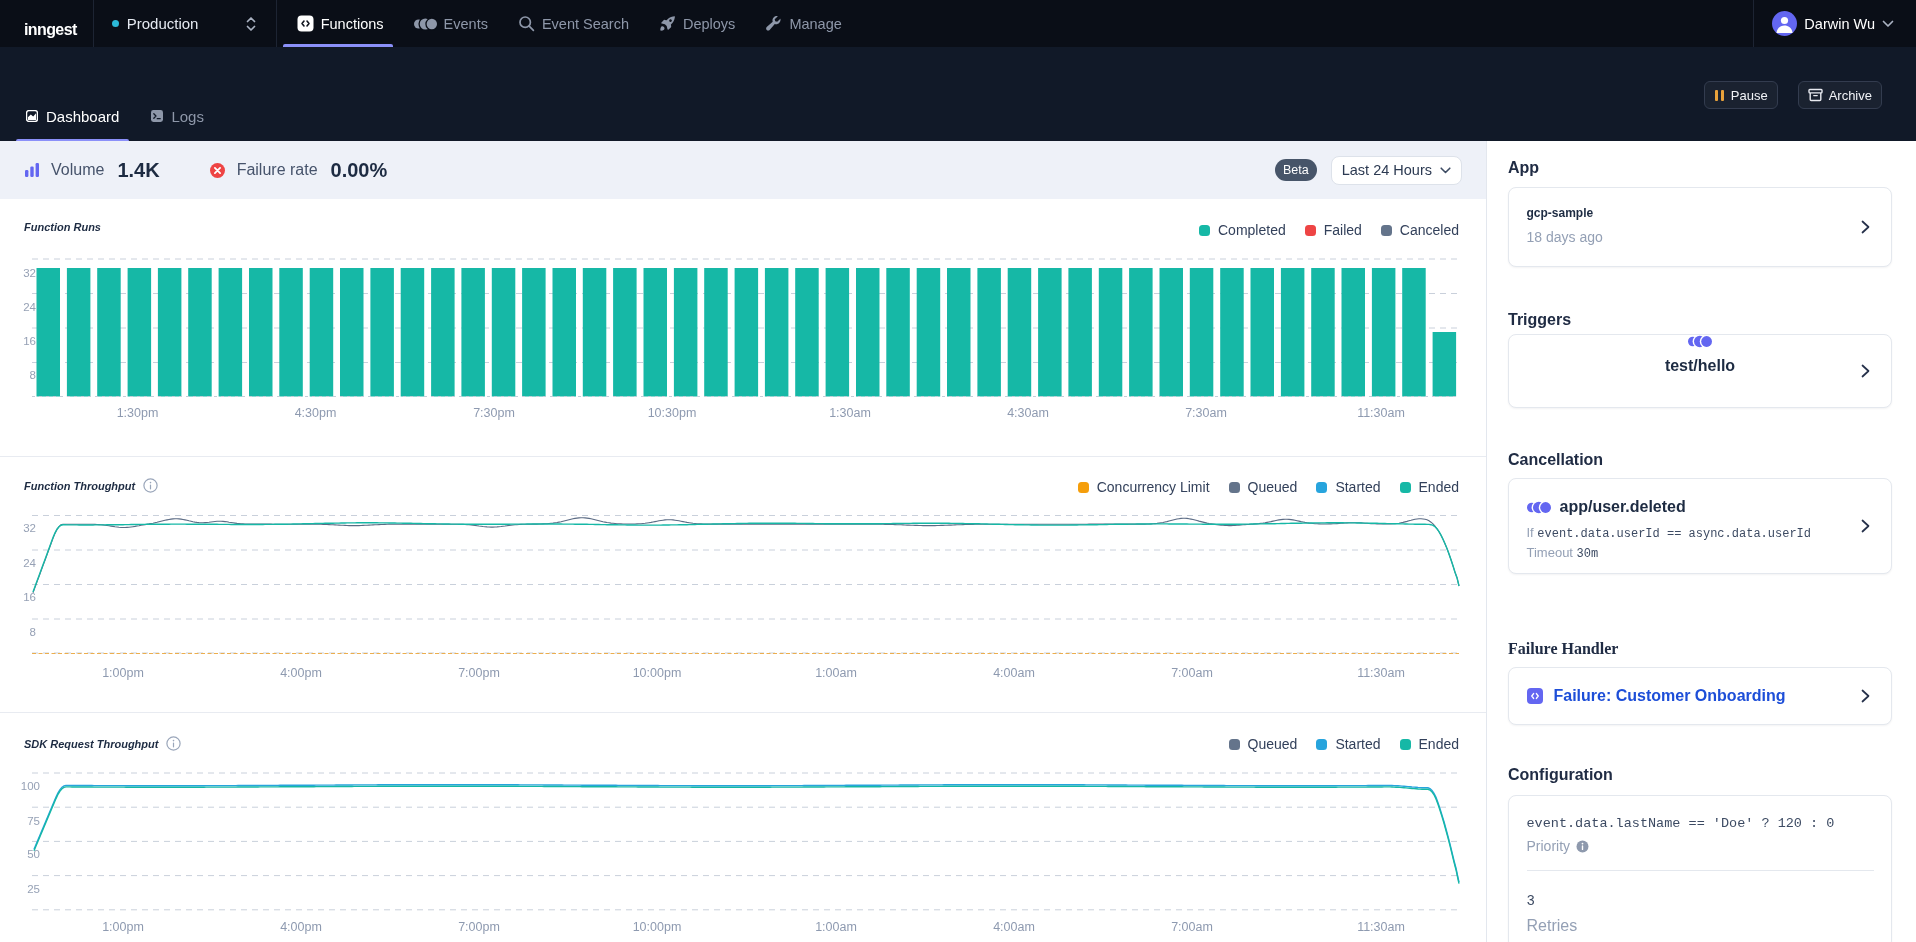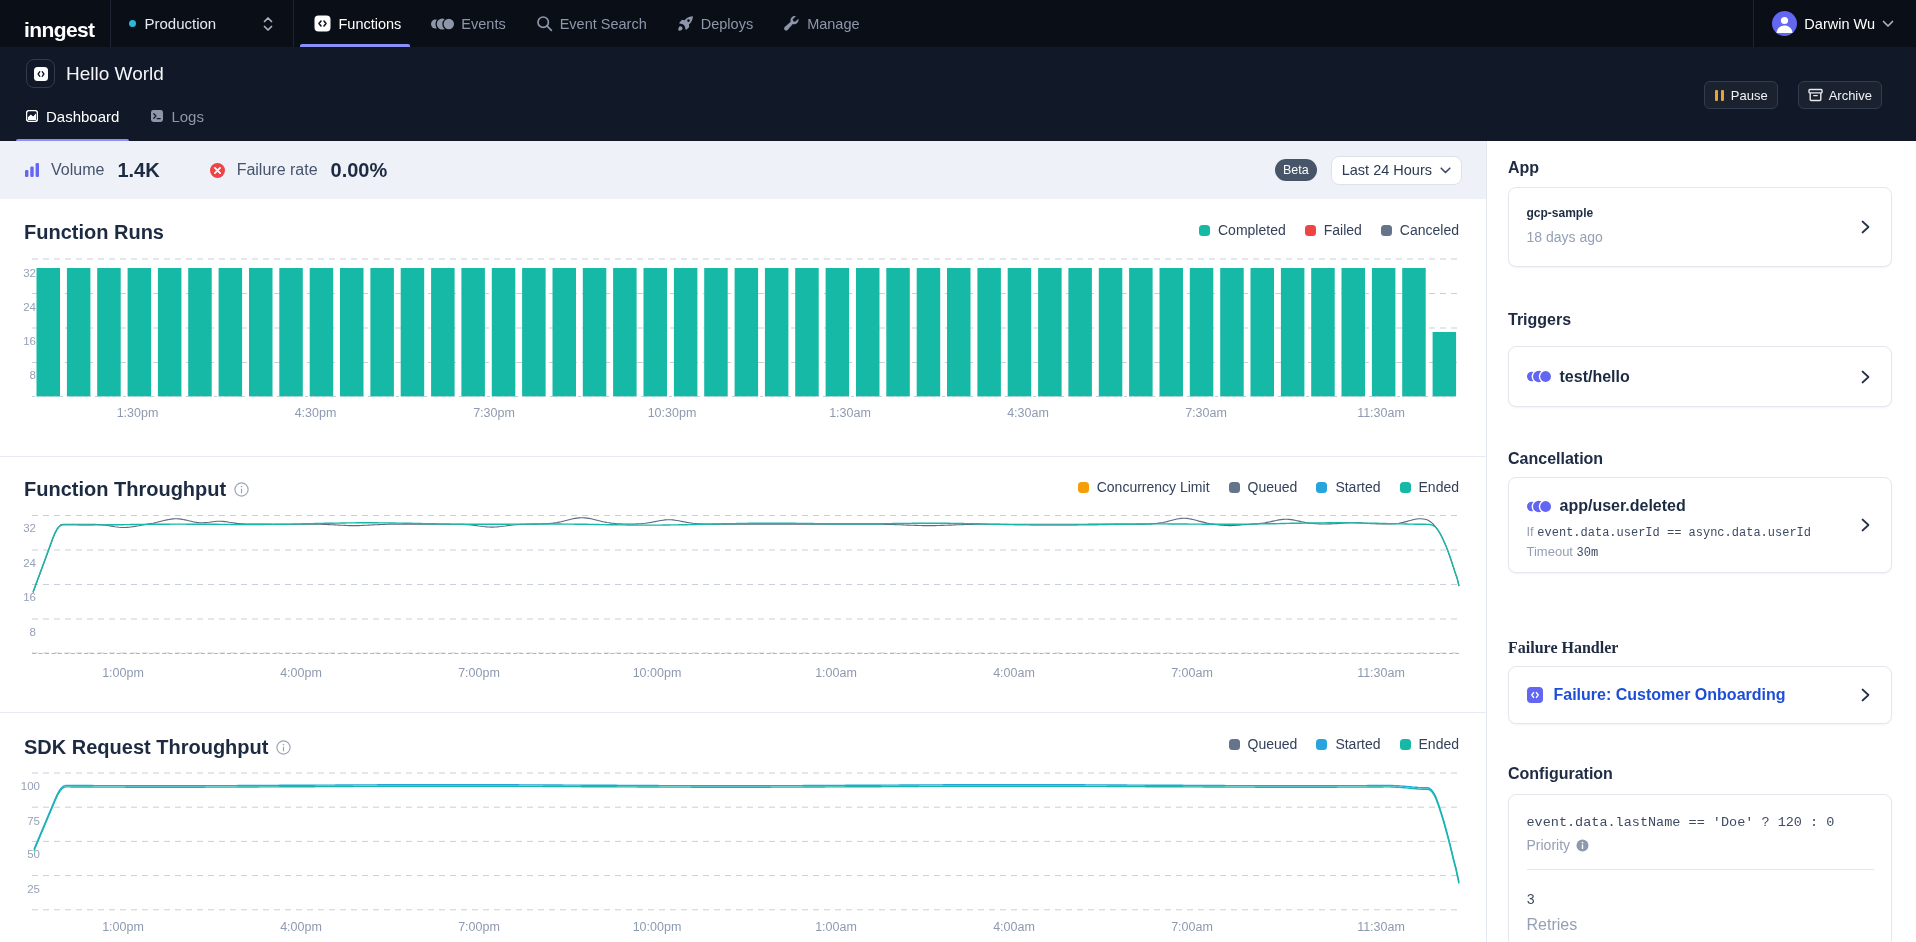--- a/index.html
+++ b/index.html
@@ -1,18 +1,18 @@
 <!DOCTYPE html>
 <html><head>
 <meta charset="utf-8">
 <style>
 * { margin:0; padding:0; box-sizing:border-box; }
 html,body { width:1916px; height:942px; overflow:hidden; font-family:"Liberation Sans", sans-serif; background:#fff; }
 .topbar { height:47px; background:#0a0e17; display:flex; align-items:stretch; color:#9aa3b5; }
-.logo { font-size:21px; font-weight:bold; color:#fff; letter-spacing:-0.6px; display:flex; align-items:center; padding:12px 16px 0 24px; }
+.logo { font-size:16px; font-weight:bold; color:#fff; letter-spacing:-0.6px; display:flex; align-items:center; padding:12px 16px 0 24px; }
 .tdiv { width:1px; background:#1d2433; }
 .envgrp { display:flex; align-items:center; padding:0 18px; width:182px; }
 .envdot { width:7px; height:7px; border-radius:50%; background:#2bb9d8; margin-right:8px; }
 .envtxt { color:#e6eaf2; font-size:15px; flex:1; }
 .nav { display:flex; align-items:stretch; }
 .navitem { display:flex; align-items:center; gap:7px; padding:0 15px; font-size:14.5px; color:#8e97a9; position:relative; }
 .navitem.active { color:#fff; }
 .navitem.active::after { content:""; position:absolute; left:6px; right:6px; bottom:0; height:3px; background:#8b90f9; border-radius:2px 2px 0 0; }
 .topright { margin-left:auto; display:flex; align-items:center; }
 .search { width:318px; height:30px; background:#181f30; border-radius:6px; display:flex; align-items:center; padding:0 5px 0 11px; margin-right:16px; }
@@ -34,21 +34,21 @@
 .mainrow { display:flex; height:801px; }
 .mainL { width:1487px; border-right:1px solid #e3e7ee; }
 .sidebar { flex:1; background:#fff; padding:18px 24px 0 21px; }
 .statsbar { height:58px; background:#eef1f8; display:flex; align-items:center; padding:0 24px; }
 .stat { display:flex; align-items:center; }
 .stat .lbl { font-size:16px; color:#46536b; margin:0 13px 0 11px; }
 .stat .val { font-size:20px; font-weight:600; color:#1d2b42; }
 .beta { margin-left:auto; background:#475569; color:#fff; font-size:12.5px; border-radius:11px; padding:4px 8px; }
 .range { margin-left:14px; background:#fff; border:1px solid #dde2ea; border-radius:8px; height:29px; display:flex; align-items:center; gap:8px; padding:0 10px; font-size:14.5px; font-weight:500; color:#2c3a52; }
 .sect { position:relative; border-bottom:1px solid #e8ebf1; }
-.sect .stitle { position:absolute; left:24px; font-size:20px; font-weight:600; color:#1d2b42; display:flex; align-items:center; gap:8px; }
+.sect .stitle { position:absolute; left:24px; font-size:11px; font-weight:600; color:#1d2b42; display:flex; align-items:center; gap:8px;font-style:italic; }
 .legend { position:absolute; right:27px; display:flex; align-items:center; gap:19px; font-size:14px; color:#33415b; }
 .litem { display:flex; align-items:center; gap:8px; }
 .sw { width:11px; height:11px; border-radius:3.5px; }
 .shead { font-size:16px; font-weight:600; color:#202c44; }
 .card { background:#fff; border:1px solid #e4e8ee; border-radius:8px; box-shadow:0 1px 2px rgba(16,24,40,0.05); position:relative; }
 .chev { position:absolute; right:21px; top:50%; margin-top:-7px; }
 .mono { font-family:"Liberation Mono", monospace; }
 .plot { position:absolute; overflow:visible; }
 </style>
 </head>
@@ -111,29 +111,20 @@
             <path d="M4.5 22 C5 16.5 9 14.5 12.5 14.5 C16 14.5 20 16.5 20.5 22 Z" fill="#fff"></path>
           </svg></div>
       <span class="nm">Darwin Wu</span>
       <svg width="12" height="8" viewBox="0 0 12 8" fill="none" stroke="#aab2c2" stroke-width="1.7" stroke-linecap="round" stroke-linejoin="round">
           <path d="M1.5 1.5 L6 6 L10.5 1.5"></path>
         </svg>
     </div>
   </div>
 </div>
 <div class="header2">
-  <div class="fnrow">
-    <div class="fnicon">
-        <svg width="14" height="14" viewBox="0 0 14 14">
-          <rect width="14" height="14" rx="3.5" fill="#fff"></rect>
-          <path d="M5.8 4.7 L4.1 7 L5.8 9.3 M8.2 4.7 L9.9 7 L8.2 9.3" stroke="#10141f" stroke-width="1.3" fill="none" stroke-linecap="round" stroke-linejoin="round"></path>
-        </svg>
-      </div>
-    <div class="fnname">Hello World</div>
-  </div>
   <div class="tabs">
     <div class="tab active">
       <svg width="12" height="12" viewBox="0 0 15 15">
           <rect x="0.7" y="0.7" width="13.6" height="13.6" rx="3" fill="none" stroke="#fff" stroke-width="1.7"></rect>
           <path d="M2.4 12.6 L2.4 9 L6 5.5 L9 8 L12.6 4 L12.6 12.6 Z" fill="#fff"></path>
         </svg>
       Dashboard
     </div>
     <div class="tab">
       <svg width="12" height="12" viewBox="0 0 15 15">
@@ -332,21 +323,21 @@
 <div class="sidebar">
   <div class="shead">App</div>
   <div class="card" style="margin-top:10px; height:80px; padding:18px 17.5px;">
     <div style="font-size:12px; font-weight:600; color:#1d2b42;">gcp-sample</div>
     <div style="font-size:14px; color:#94a0b5; margin-top:9px;">18 days ago</div>
     <svg class="chev" width="9" height="14" viewBox="0 0 9 14" fill="none" stroke="#25304a" stroke-width="1.7" stroke-linecap="round" stroke-linejoin="round">
           <path d="M1.5 1.5 L7.5 7 L1.5 12.5"></path>
         </svg>
   </div>
   <div class="shead" style="margin-top:44px;">Triggers</div>
-  <div class="card" style="margin-top:17px; height:61px; padding:0 17.5px; display:flex; align-items:center; gap:9px;">
+  <div class="card" style="margin-top:5px; height:74px; padding:0 17.5px; display:flex; align-items:center; gap:9px;flex-direction:column;">
     <svg width="24" height="13" viewBox="0 0 24 13">
           <circle cx="4.8" cy="6.5" r="4.8" fill="#6366f1"></circle>
           <circle cx="11.8" cy="6.5" r="7.2" fill="#fff"></circle>
           <circle cx="11.8" cy="6.5" r="5.8" fill="#6366f1"></circle>
           <circle cx="18.6" cy="6.5" r="6.8" fill="#fff"></circle>
           <circle cx="18.6" cy="6.5" r="5.4" fill="#6366f1"></circle>
         </svg>
     <span style="font-size:16px; font-weight:600; color:#1d2b42;">test/hello</span>
     <svg class="chev" width="9" height="14" viewBox="0 0 9 14" fill="none" stroke="#25304a" stroke-width="1.7" stroke-linecap="round" stroke-linejoin="round">
           <path d="M1.5 1.5 L7.5 7 L1.5 12.5"></path>

